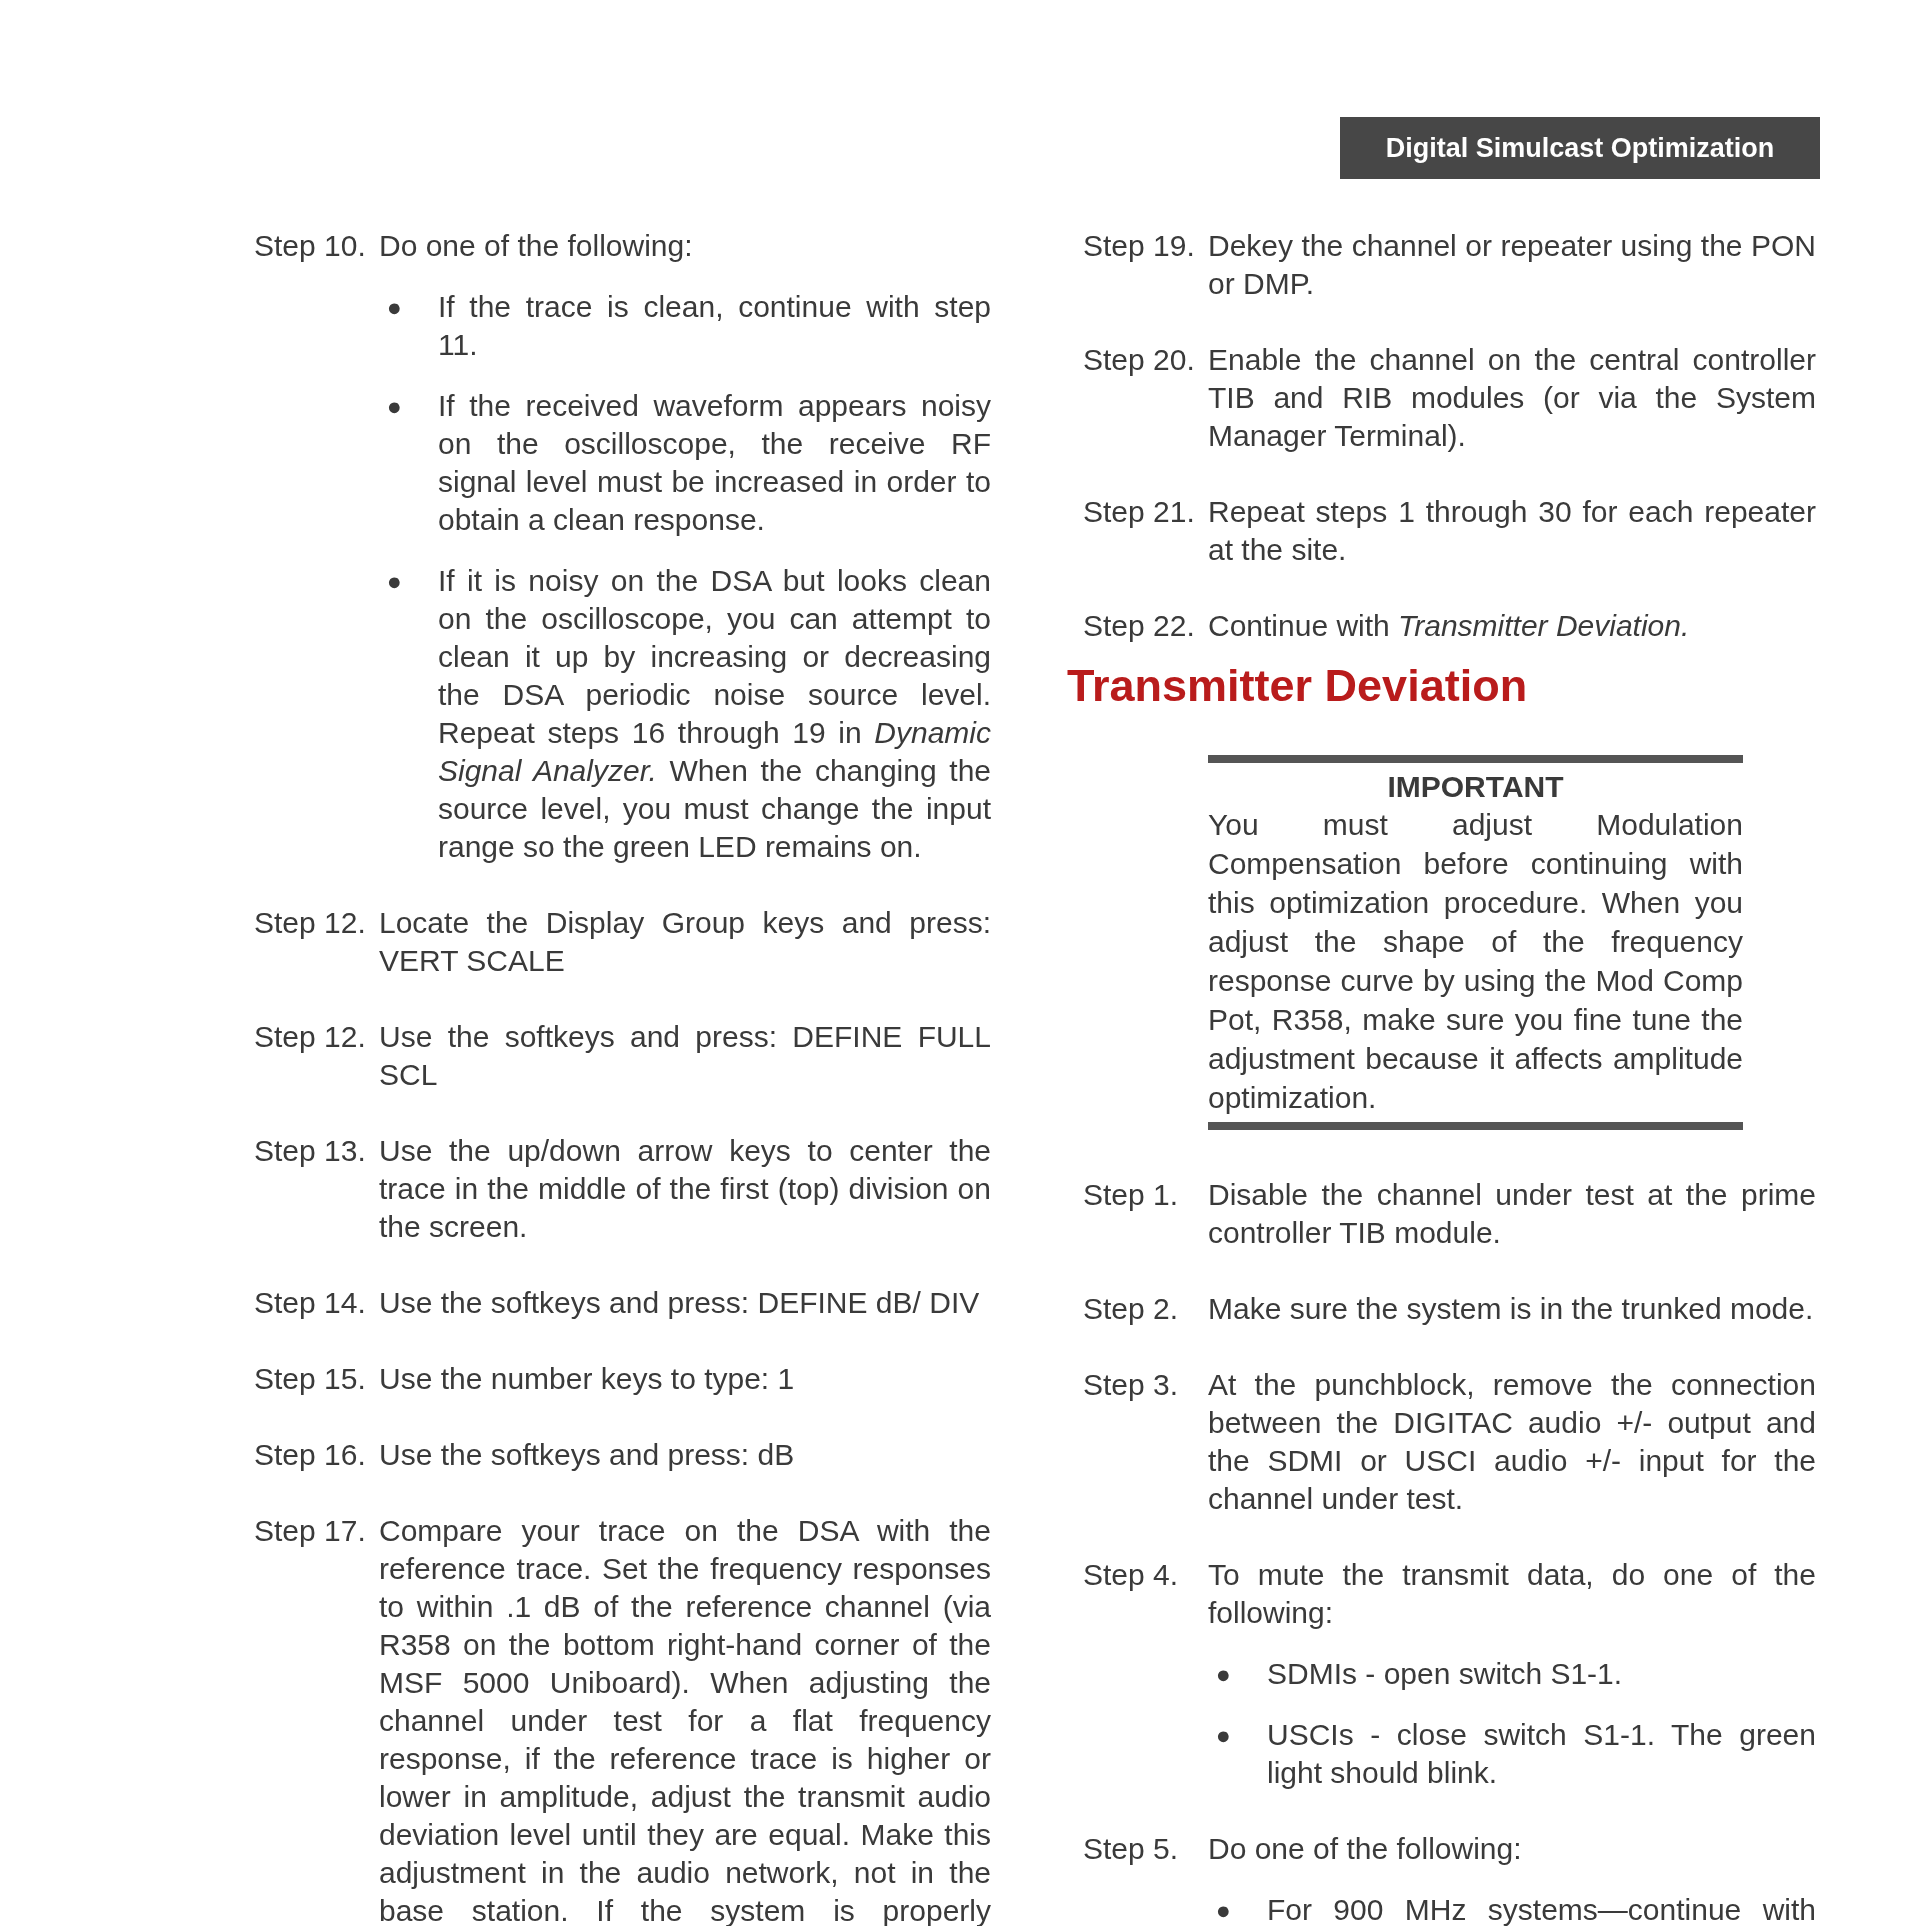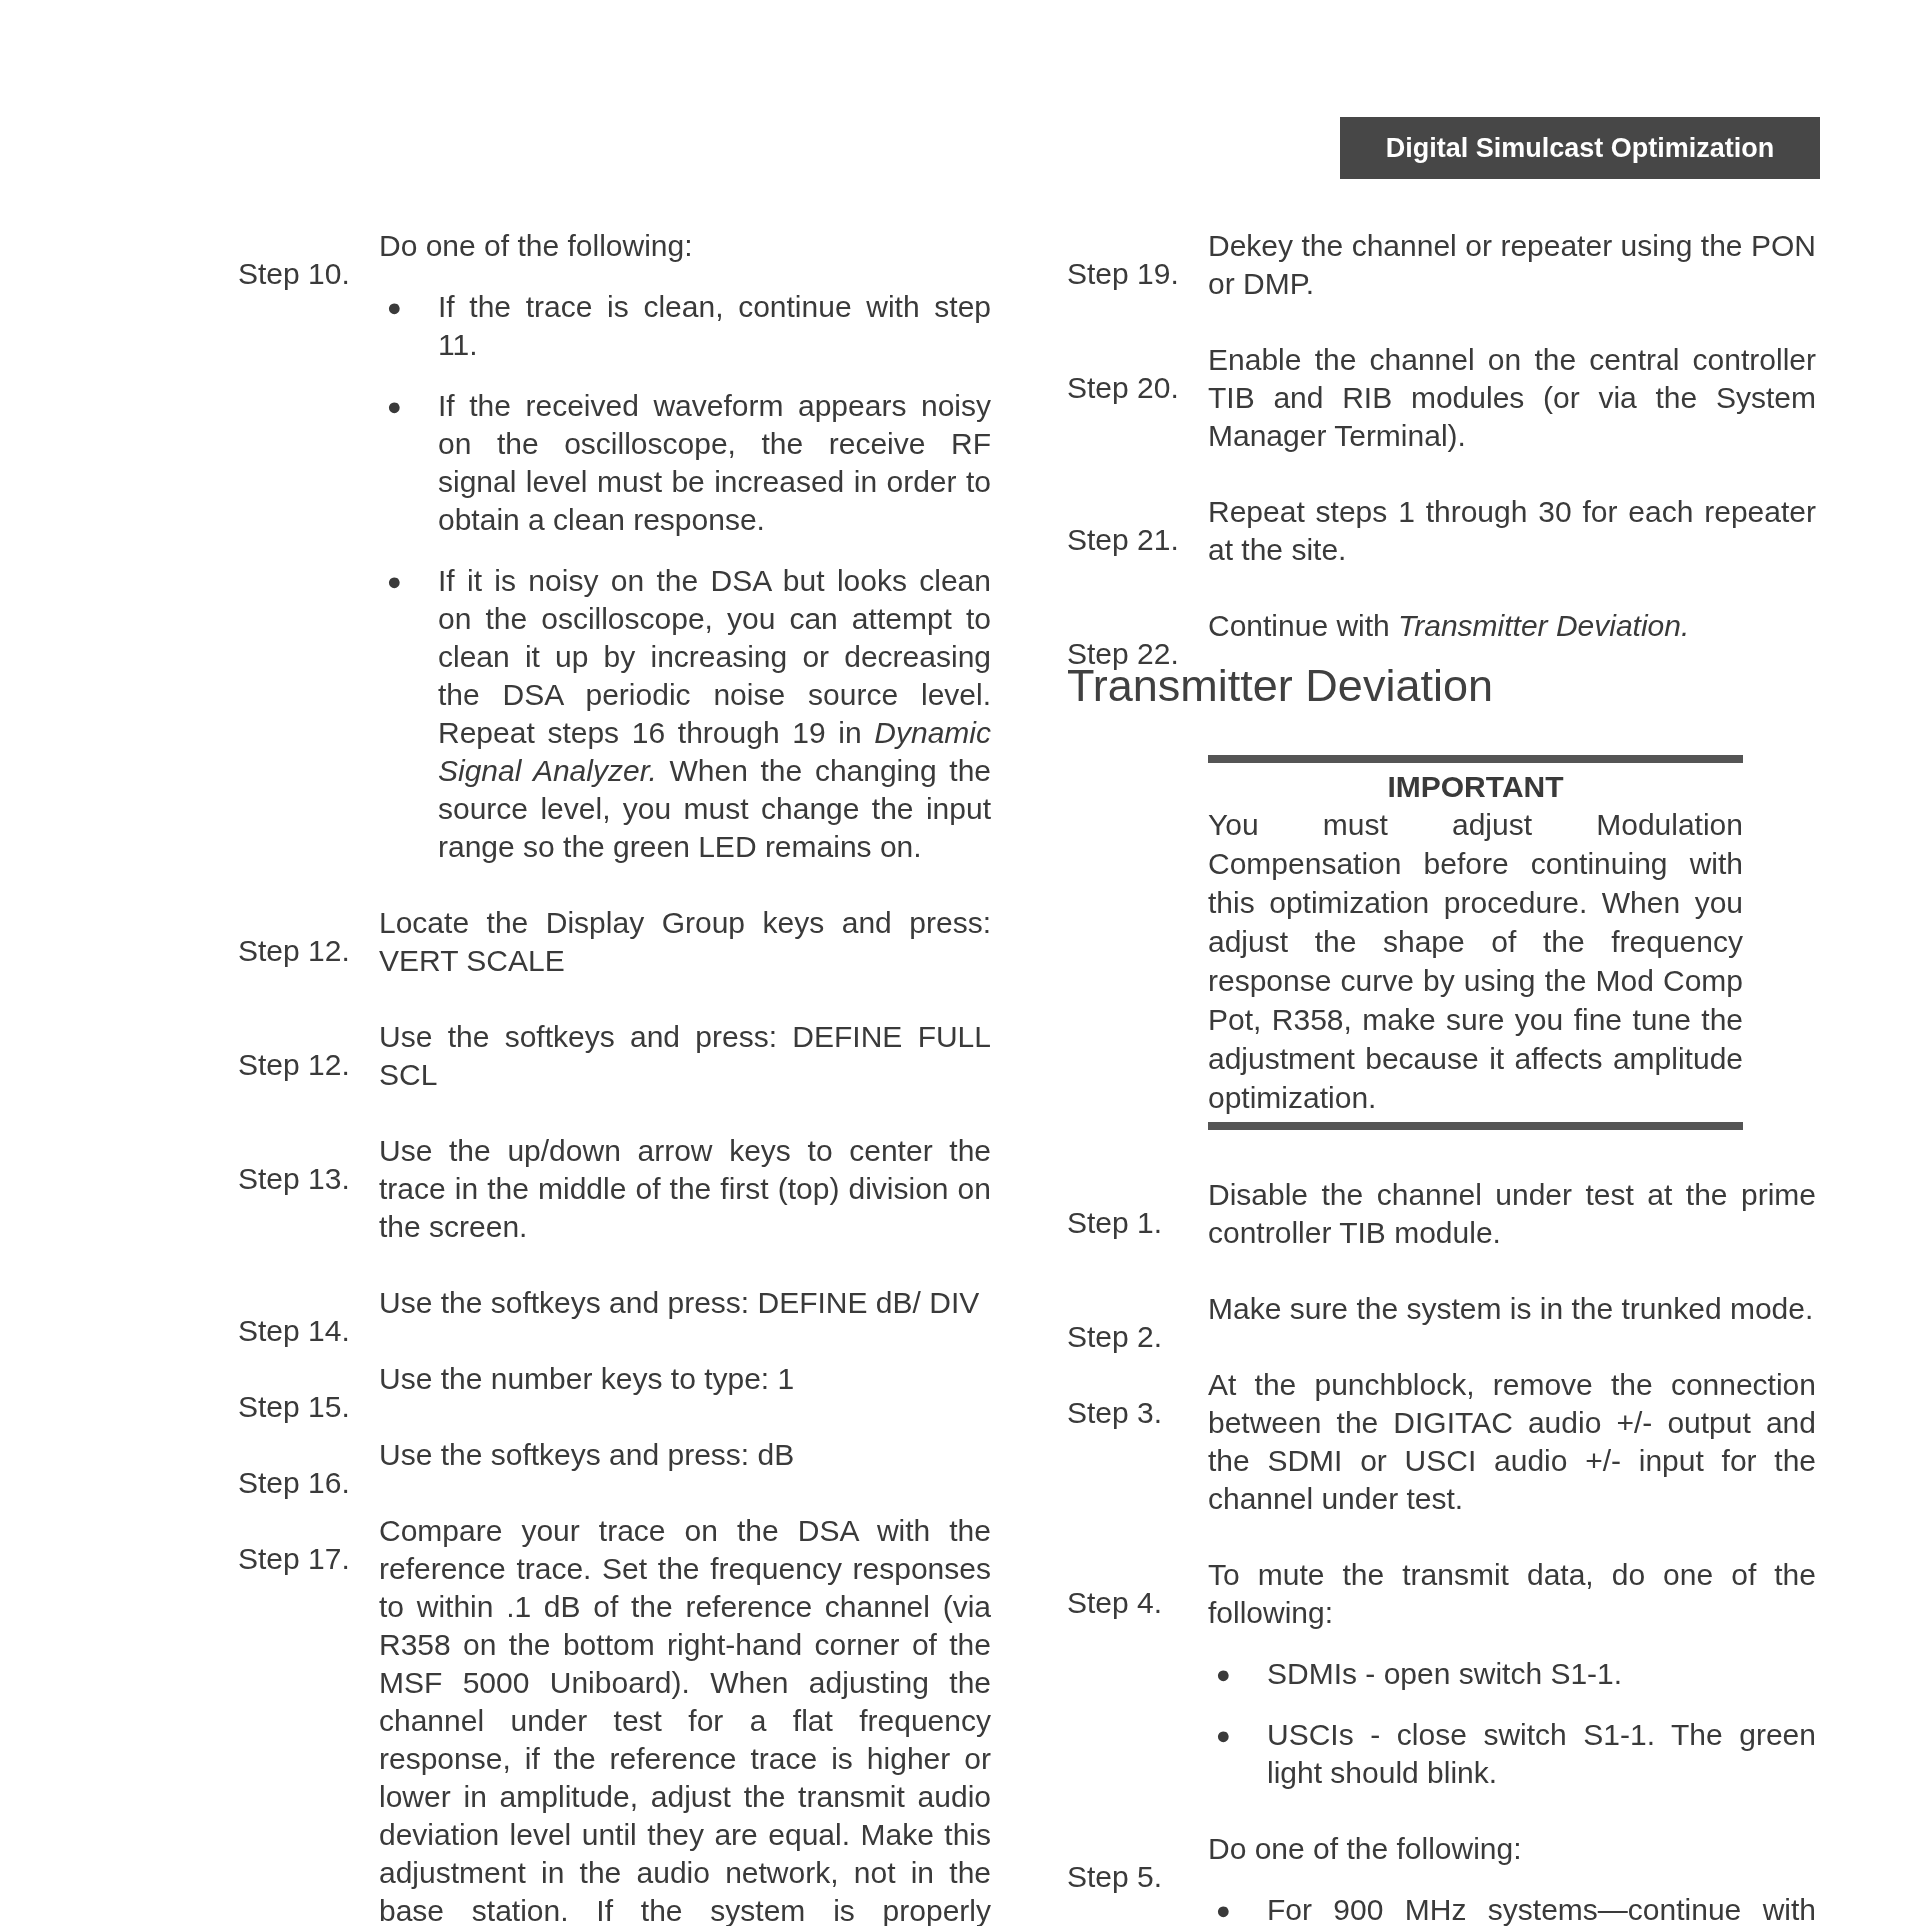--- a/index.html
+++ b/index.html
@@ -9,33 +9,33 @@
 
   .banner { position: absolute; left: 1340px; top: 117px; width: 480px; height: 62px;
             background: #474747; color: #ffffff; font-weight: bold; font-size: 27px;
             line-height: 62px; text-align: center; letter-spacing: 0px; }
 
   .col { position: absolute; font-size: 30px; line-height: 38px; }
   .col-left  { left: 238px;  top: 227px;  width: 753px; }
   .col-right { left: 1067px; top: 227px;  width: 749px; }
 
   .step { position: relative; margin: 0 0 38px 0; }
-  .step .label { position: absolute; left: 0; top: 0; width: 139px; white-space: nowrap; margin-top: 28px; }
+  .step .label { position: absolute; left: 16px; top: 0; width: 139px; white-space: nowrap; }
   .step .body { margin-left: 141px; text-align: justify; }
   .step .body .lead { display: block; }
 
   .bullets { list-style: none; margin: 23px 0 0 0; padding: 0; }
   .bullets li { position: relative; padding-left: 59px; margin-bottom: 23px; text-align: justify; }
   .bullets li .dot { position: absolute; left: 7.7px; top: 0; font-size: 25px; }
   .bullets li:last-child { margin-bottom: 0; }
 
   i.em { font-style: italic; }
 
-  .section-heading { font-size: 45px; font-weight: normal; line-height: 54px;
-                     margin: 14px 0 42px 0; color: #404040; }
+  .section-heading { font-size: 45px; font-weight: bold; line-height: 54px;
+                     margin: 14px 0 42px 0; color: #b91c1c; }
 
   .important { margin: 0 8px 46px 141px; width: 535px; }
   .important .rule { height: 7.7px; background: #555555; }
   .important .title { text-align: center; font-weight: bold; margin-top: 5.4px; line-height: 37px; }
   .important .text { text-align: justify; line-height: 39px; margin-bottom: 5.4px; }
 </style>
 </head>
 <body>
 
 <div class="page">

